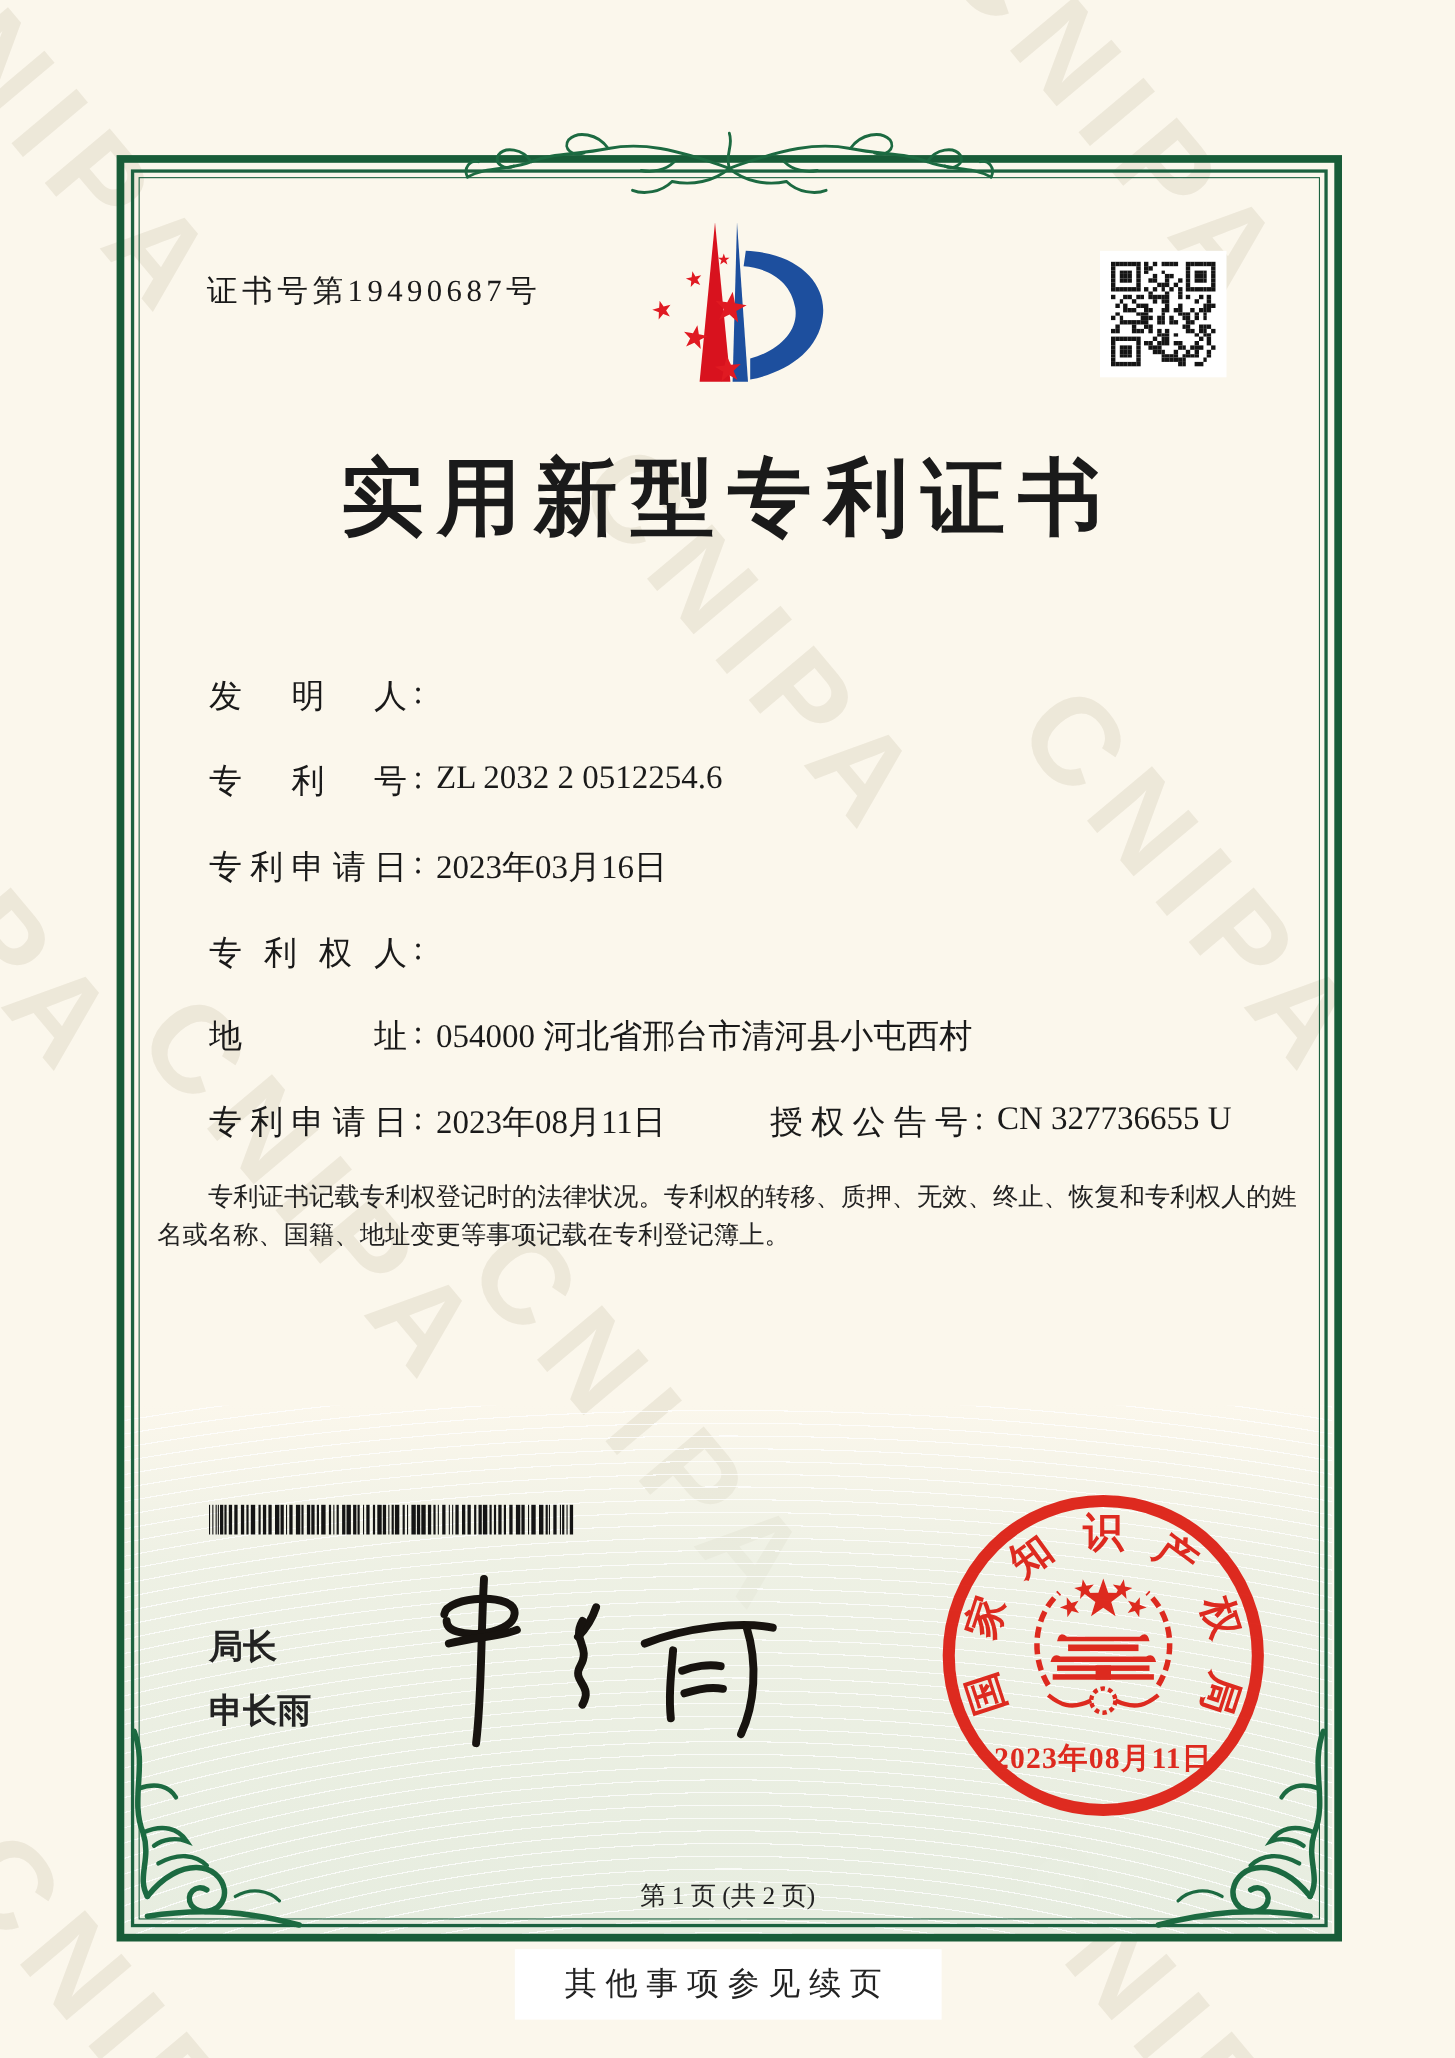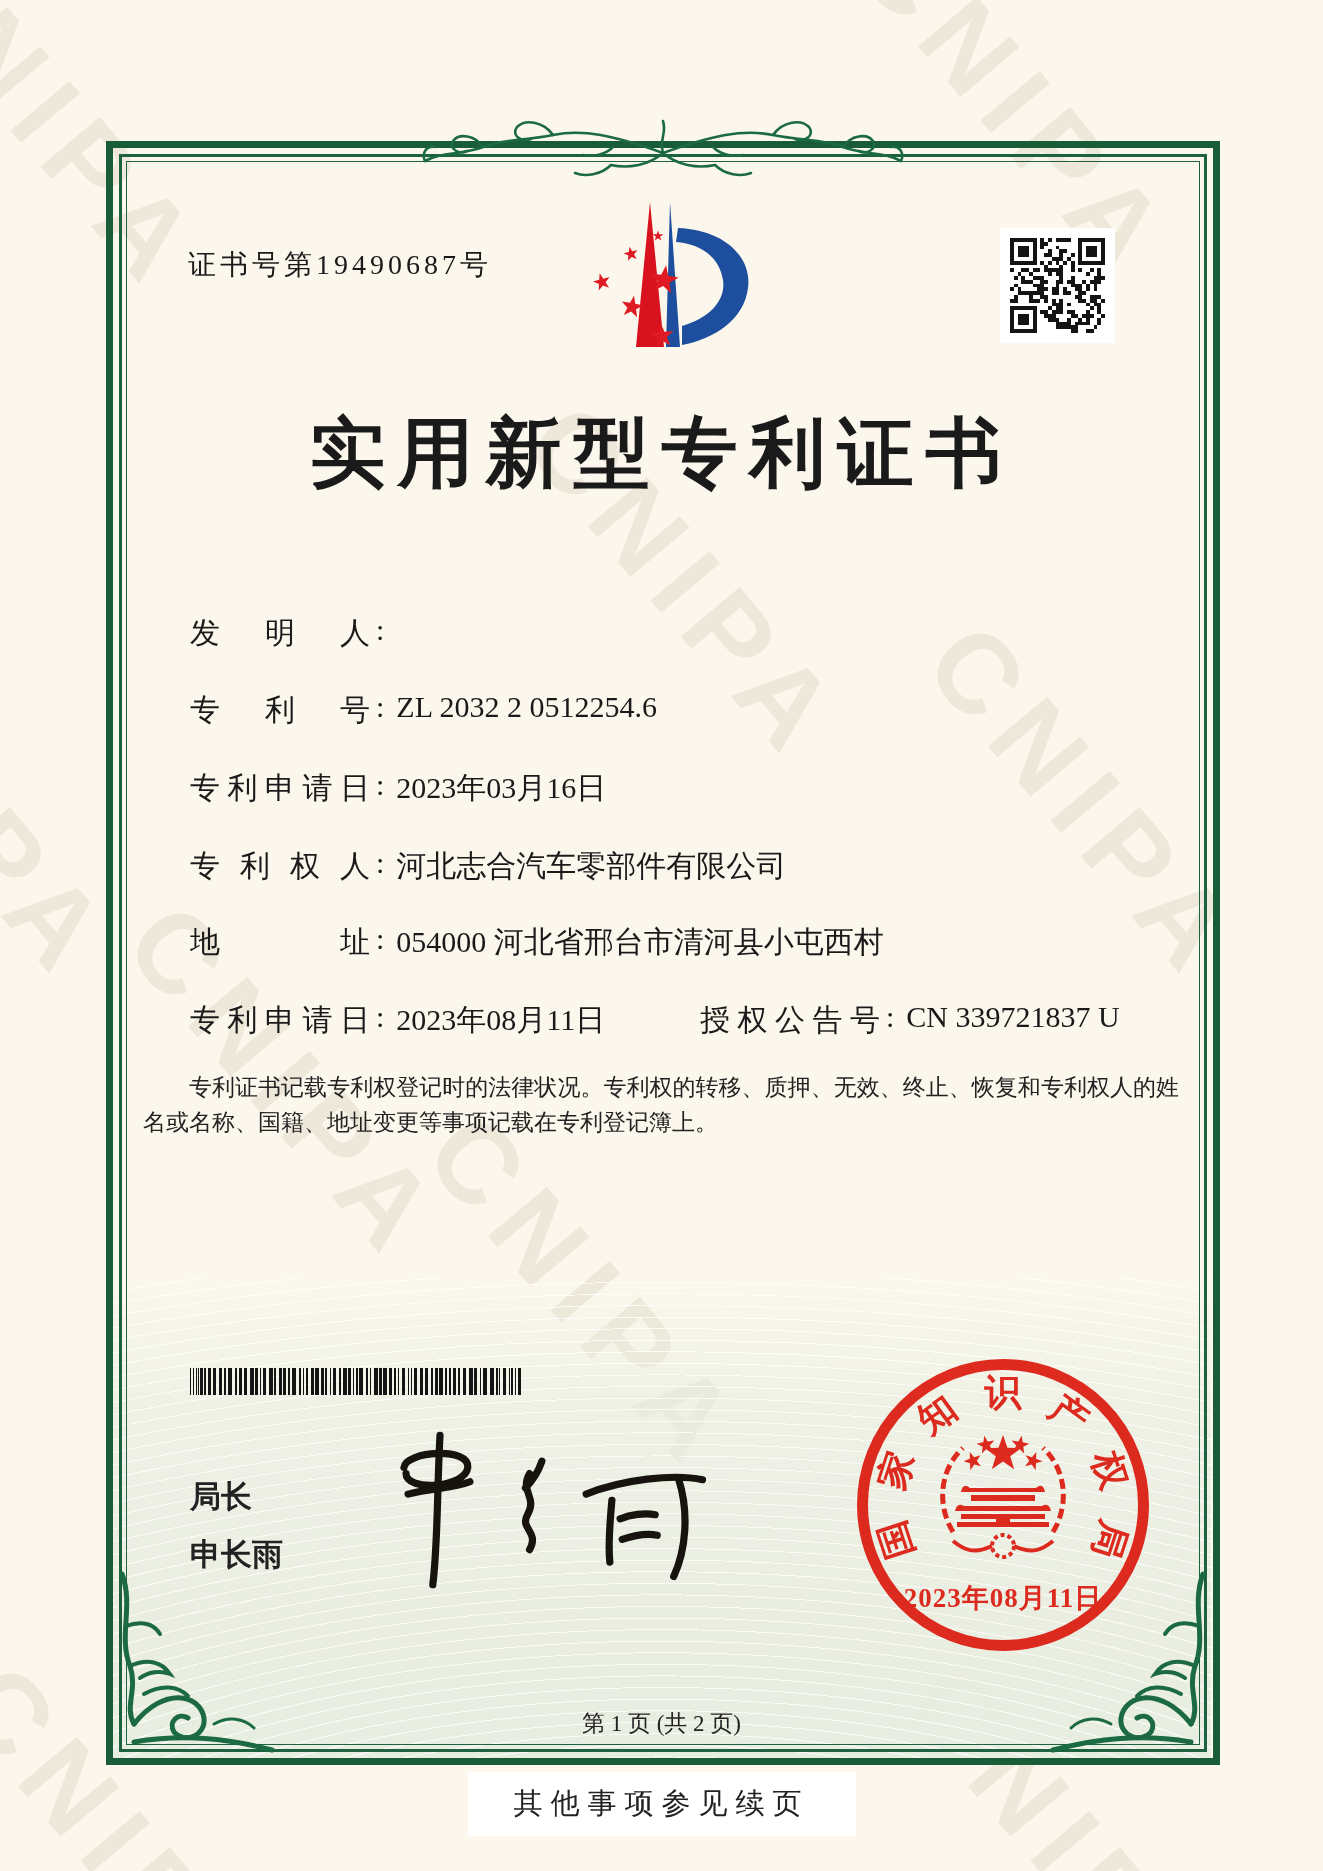--- a/index.html
+++ b/index.html
@@ -804,35 +804,34 @@
       <span class="fvalue">ZL 2032 2 0512254.6</span>
   </div>
   <div class="frow" style="top:768px">
     <span class="flabel">专利申请日</span>
       <span class="fcolon">:</span>
       <span class="fvalue">2023年03月16日</span>
   </div>
   <div class="frow" style="top:846px">
     <span class="flabel">专利权人</span>
       <span class="fcolon">:</span>
-      <span class="fvalue">河北志合汽车零部件有限公司</span>
   </div>
   <div class="frow" style="top:922px">
     <span class="flabel">地址</span>
       <span class="fcolon">:</span>
       <span class="fvalue">054000 河北省邢台市清河县小屯西村</span>
   </div>
   <div class="frow" style="top:1000px">
     <span class="flabel">专利申请日</span>
       <span class="fcolon">:</span>
       <span class="fvalue">2023年08月11日</span>
     <span class="fgroup2">
       <span class="flabel">授权公告号</span>
         <span class="fcolon">:</span>
-        <span class="fvalue">CN 339721837 U</span>
+        <span class="fvalue">CN 327736655 U</span>
     </span>
   </div>
 
   <div class="paras">
     <p>专利证书记载专利权登记时的法律状况。专利权的转移、质押、无效、终止、恢复和专利权人的姓名或名称、国籍、地址变更等事项记载在专利登记簿上。</p>
   </div>
 
   <div class="barcode">
       <i style="width: 1px; margin-right: 2px;"></i>
       <i style="width: 1px; margin-right: 2px;"></i>

